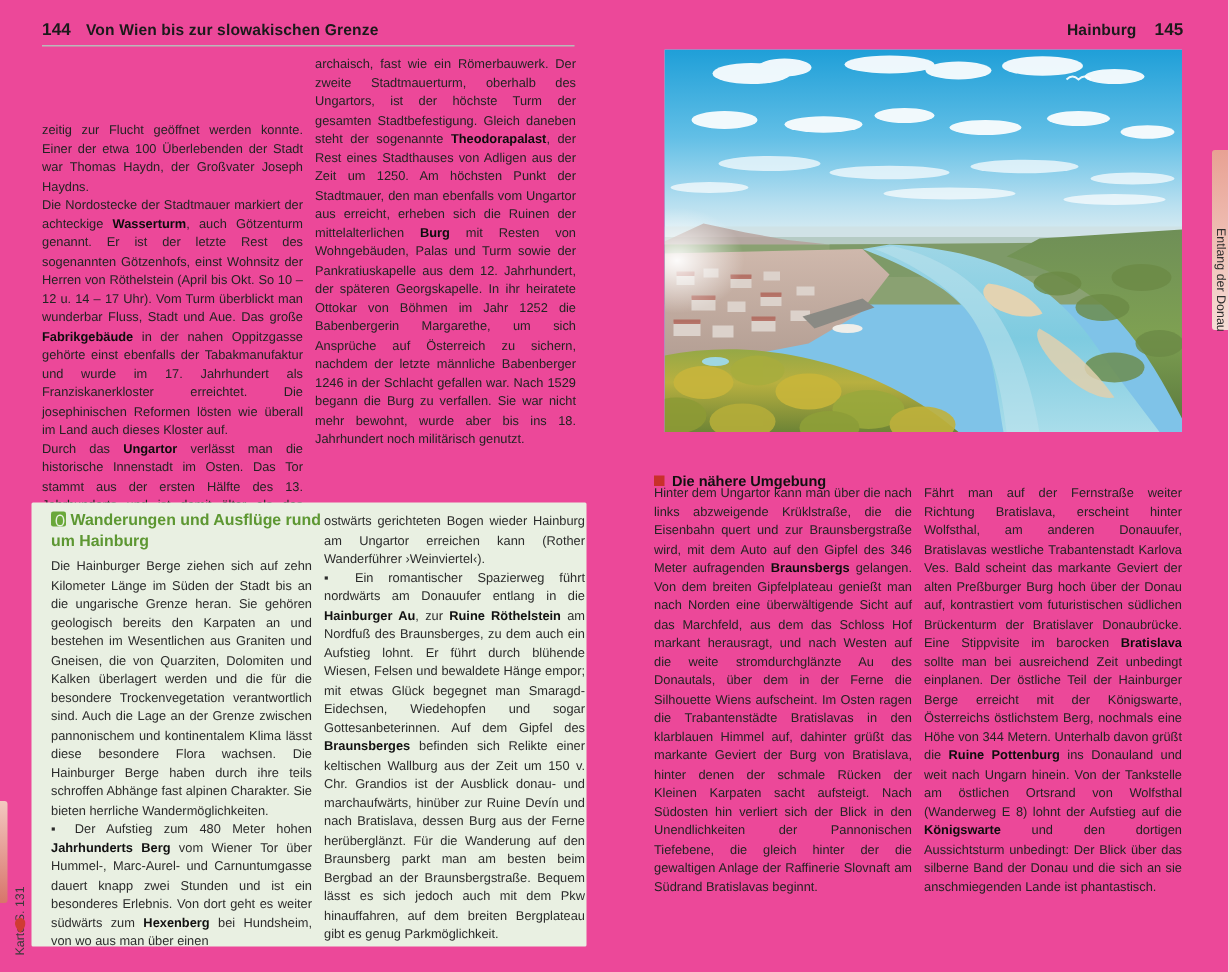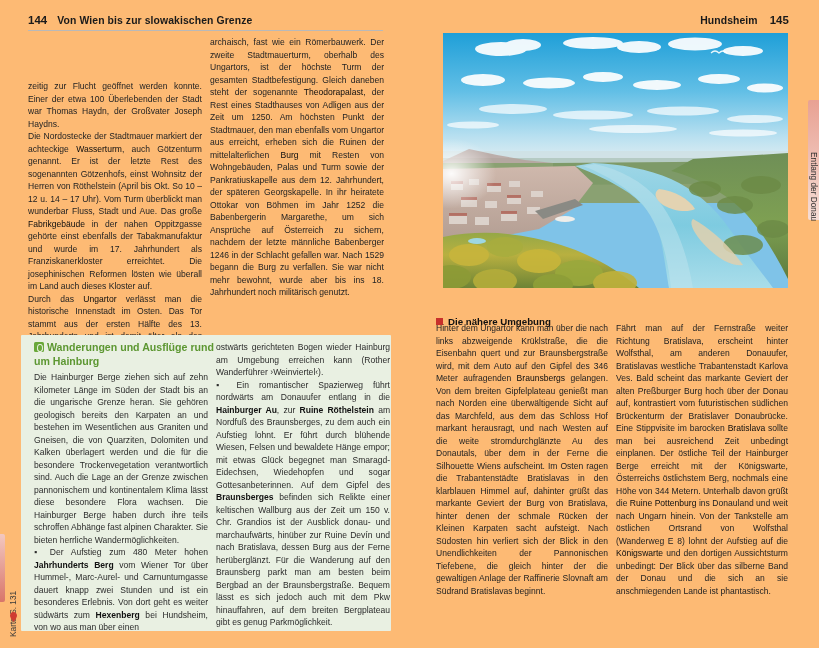--- a/index.html
+++ b/index.html
@@ -10,21 +10,21 @@
     font-family: "Liberation Sans", sans-serif;
   }
   #spread {
     position: relative;
     width: 819px; height: 648px;
     background: #ffffff;
     overflow: hidden;
   }
 
   
-  .page { position: absolute; top: 0; height: 648px; background: #fdba74; }
+  .page { position: absolute; top: 0; height: 648px; background: #ec4899; }
   .page-left  { left: 0;   width: 410px; }
   .page-right { left: 410px; width: 409px; }
 
   
   .runhead {
     position: absolute;
     top: 14px;
     height: 16px;
     font-size: 10.4px;
     font-weight: bold;
@@ -52,21 +52,21 @@
   
   .col {
     position: absolute;
     font-size: 8.55px;
     line-height: 12.52px;
     text-align: justify;
     color: #232323;
     hyphens: manual;
   }
   .col p { margin: 0; }
-  .col b, .col strong { font-weight: normal; color: #0d0d0d; }
+  .col b, .col strong { font-weight: bold; color: #0d0d0d; }
 
   .L1 { left: 28px;  top: 36px; width: 174px; margin-top: 44px; }
   .L2 { left: 210px; top: 36px; width: 174px; }
   .R1 { left: 436px; top: 322px; width: 172px; }
   .R2 { left: 616px; top: 322px; width: 172px; }
 
   
   .infobox {
     position: absolute;
     left: 21px;
@@ -226,36 +226,36 @@
 
     <div class="infobox">
       <div class="infobox-head">
         <span class="hike-icon"></span><span>Wanderungen und Ausflüge rund um Hainburg</span>
       </div>
       <div class="box-col BL">
           <p>Die Hainburger Berge ziehen sich auf zehn Kilometer Länge im Süden der Stadt bis an die ungarische Grenze heran. Sie gehören geologisch bereits den Karpaten an und bestehen im Wesentlichen aus Graniten und Gneisen, die von Quarziten, Dolomiten und Kalken überlagert werden und die für die besondere Trockenvegetation verantwortlich sind. Auch die Lage an der Grenze zwischen pannonischem und kontinentalem Klima lässt diese besondere Flora wachsen. Die Hainburger Berge haben durch ihre teils schroffen Abhänge fast alpinen Charakter. Sie bieten herrliche Wandermöglichkeiten.</p>
           <p>▪ Der Aufstieg zum 480 Meter hohen <b>Jahrhunderts Berg</b> vom Wiener Tor über Hummel-, Marc-Aurel- und Carnuntumgasse dauert knapp zwei Stunden und ist ein besonderes Erlebnis. Von dort geht es weiter südwärts zum <b>Hexenberg</b> bei Hundsheim, von wo aus man über einen</p>
         </div>
       <div class="box-col BR">
-          <p>ostwärts gerichteten Bogen wieder Hainburg am Umgebung erreichen kann (Rother Wanderführer ›Weinviertel‹).</p>
+          <p>ostwärts gerichteten Bogen wieder Hainburg am Ungartor erreichen kann (Rother Wanderführer ›Weinviertel‹).</p>
           <p>▪ Ein romantischer Spazierweg führt nordwärts am Donauufer entlang in die <b>Hainburger Au</b>, zur <b>Ruine Röthelstein</b> am Nordfuß des Braunsberges, zu dem auch ein Aufstieg lohnt. Er führt durch blühende Wiesen, Felsen und bewaldete Hänge empor; mit etwas Glück begegnet man Smaragd-Eidechsen, Wiedehopfen und sogar Gottesanbeterinnen. Auf dem Gipfel des <b>Braunsberges</b> befinden sich Relikte einer keltischen Wallburg aus der Zeit um 150 v. Chr. Grandios ist der Ausblick donau- und marchaufwärts, hinüber zur Ruine Devín und nach Bratislava, dessen Burg aus der Ferne herüberglänzt. Für die Wanderung auf den Braunsberg parkt man am besten beim Bergbad an der Braunsbergstraße. Bequem lässt es sich jedoch auch mit dem Pkw hinauffahren, auf dem breiten Bergplateau gibt es genug Parkmöglichkeit.</p>
         </div>
     </div>
 
     <div class="tab-left"></div>
     <div class="tab-left-label">Karte S. 131</div>
     <svg class="pin-icon" viewBox="0 0 7 10">
       <path d="M3.5 0 C5.4 0 7 1.6 7 3.6 C7 6.2 3.5 10 3.5 10 C3.5 10 0 6.2 0 3.6 C0 1.6 1.6 0 3.5 0 Z" fill="#cf3b32"></path>
     </svg>
   </div>
 
   <div class="page page-right">
 
     <div class="runhead runhead-right">
-      <span>Hundsheim</span><span class="folio">145</span>
+      <span>Hainburg</span><span class="folio">145</span>
     </div>
 
   </div>
 
   <div class="photo">
     <svg viewBox="0 0 345 255" preserveAspectRatio="none">
       <defs>
         <linearGradient id="sky" x1="0" y1="0" x2="0" y2="1">
           <stop offset="0%" stop-color="#1f9fd8"></stop>
           <stop offset="45%" stop-color="#62bfe6"></stop>

